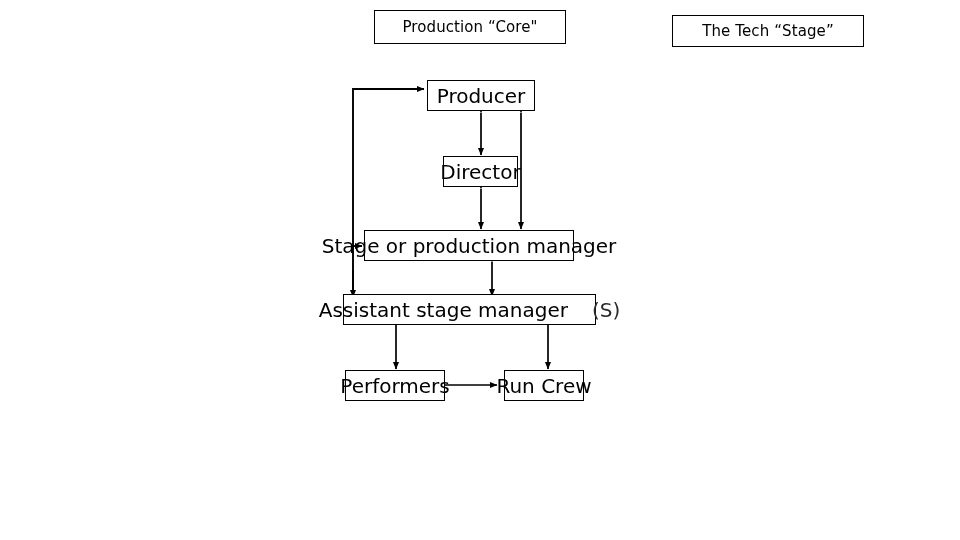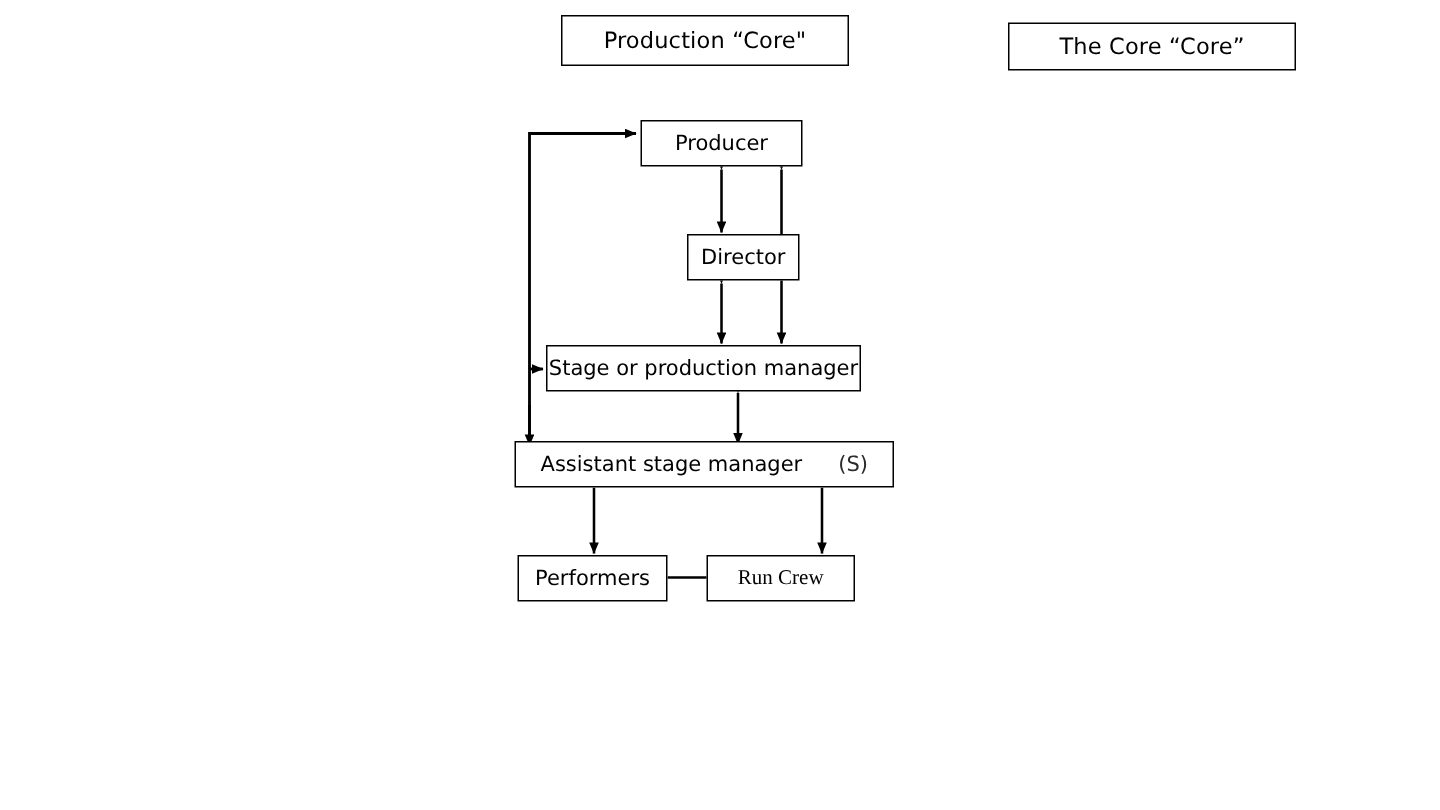--- a/index.html
+++ b/index.html
@@ -28,21 +28,21 @@
     justify-content: center;
     color: #000000;
     white-space: nowrap;
     z-index: 5;
   }
   .title-box {
     font-size: 15px;
     letter-spacing: 0.1px;
   }
   .role-box {
-    font-size: 14px;
+    font-size: 20px;
     align-items: center;
   }
   .suffix-light {
     font-weight: 400;
     color: #2b2b2b;
   }
   svg.links {
     position: absolute;
     left: 0;
     top: 0;
@@ -82,41 +82,41 @@
     <line x1="353" y1="270" x2="353" y2="297" stroke="#000000" stroke-width="1.9" marker-end="url(#ah)"></line>
 
     <line x1="353" y1="246" x2="362" y2="246" stroke="#000000" stroke-width="1.9" marker-end="url(#ah)"></line>
   </svg>
 
   <div class="node title-box" style="left:374px; top:10px; width:192px; height:34px;">
     <span>Production “Core"</span>
   </div>
 
   <div class="node title-box" style="left:672px; top:15px; width:192px; height:32px;">
-    <span>The Core “Core”</span>
+    <span>The Tech “Stage”</span>
   </div>
 
   <div class="node role-box" style="left:427px; top:80px; width:108px; height:31px;">
     <span>Producer</span>
   </div>
 
-  <div class="node role-box" style="left:443px; top:156px; width:75px; height:31px;margin-left:15px;">
+  <div class="node role-box" style="left:443px; top:156px; width:75px; height:31px;">
     <span>Director</span>
   </div>
 
   <div class="node role-box" style="left:364px; top:230px; width:210px; height:31px;">
     <span>Stage or production manager</span>
   </div>
 
   <div class="node role-box" style="left:343px; top:294px; width:253px; height:31px;gap:24px;">
     <span>Assistant stage manager</span>
       <span class="suffix-light">(S)</span>
   </div>
 
   <div class="node role-box" style="left:345px; top:370px; width:100px; height:31px;">
     <span>Performers</span>
   </div>
 
-  <div class="node role-box" style="left:471px; top:370px; width:99px; height:31px;font-family:Liberation Serif, serif;">
+  <div class="node role-box" style="left:504px; top:370px; width:80px; height:31px;">
     <span>Run Crew</span>
   </div>
 
 </div>
 
 </body></html>

